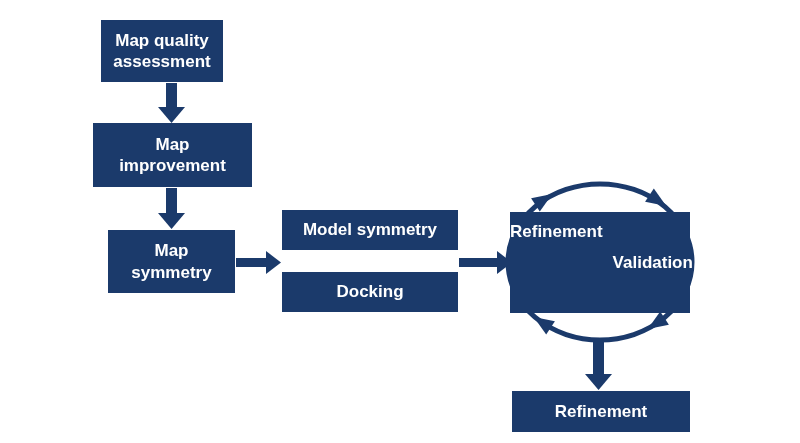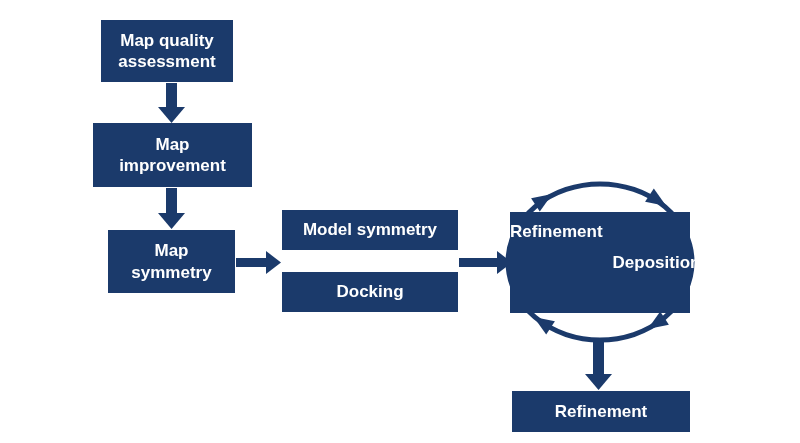--- a/index.html
+++ b/index.html
@@ -27,21 +27,21 @@
     color:var(--text);
     display:flex;
     align-items:center;
     justify-content:center;
     text-align:center;
     font-size:17px;
     font-weight:600;
     line-height:1.25;
     white-space:pre-line;
   }
-  #node-map-quality-assessment{left:101px;top:20px;width:132px;height:62px;}
+  #node-map-quality-assessment{left:101px;top:20px;width:122px;height:62px;}
   #node-map-improvement{left:93px;top:123px;width:159px;height:64px;}
   #node-map-symmetry{left:108px;top:230px;width:127px;height:63px;}
   #node-model-building{left:282px;top:210px;width:176px;height:40px;}
   #node-docking{left:282px;top:272px;width:176px;height:40px;}
   #refine-validate{
     position:absolute;z-index:1;
     left:510px;top:212px;width:180px;height:101px;
     background:var(--node);
     display:flex;flex-direction:row;
   }
@@ -110,18 +110,18 @@
   <div class="node" id="node-map-symmetry">Map
 symmetry</div>
 
   <div class="node" id="node-model-building">Model symmetry</div>
 
   <div class="node" id="node-docking">Docking</div>
 
   <div id="refine-validate">
     <div class="half" id="half-refinement">Refinement</div>
     <div id="stripe"></div>
-    <div class="half" id="half-validation">Deposition</div>
+    <div class="half" id="half-validation">Validation</div>
   </div>
 
   <div class="node" id="node-deposition">Refinement</div>
 
 </div>
 
 </body></html>

